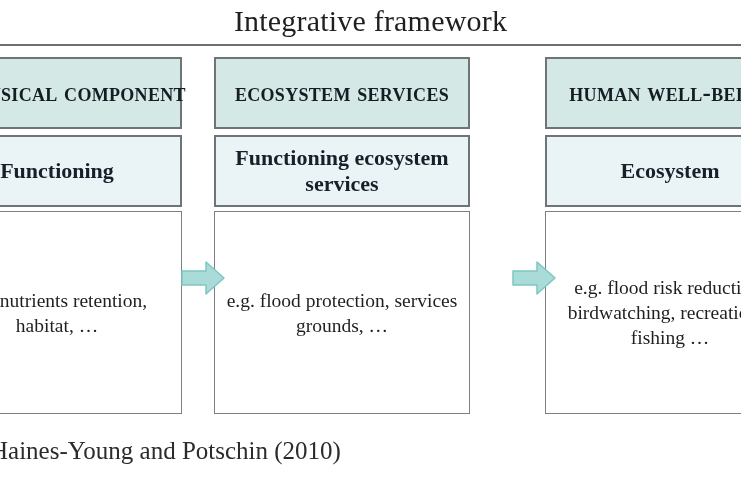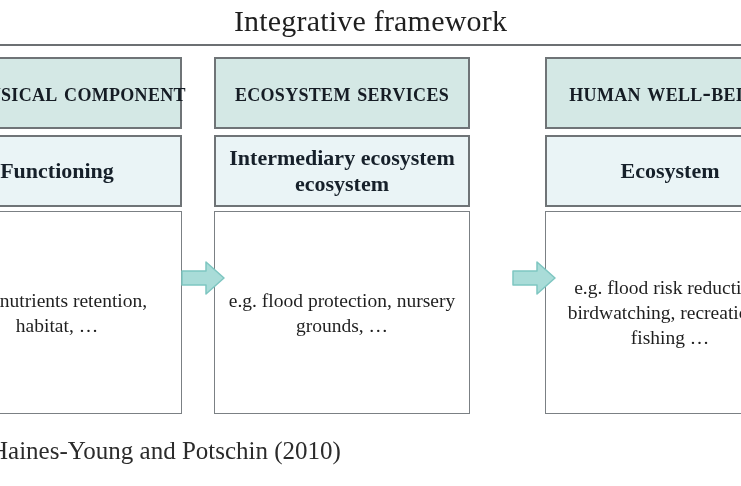--- a/index.html
+++ b/index.html
@@ -157,24 +157,24 @@
       <div class="box box-body">
         <span class="body-text">e.g. nutrients retention, habitat, …</span>
       </div>
     </div>
 
     <div class="col col-2">
       <div class="box box-head">
         <span class="head-text">Ecosystem Services</span>
       </div>
       <div class="box box-sub">
-        <span class="sub-text">Intermediary ecosystem ecosystem</span>
+        <span class="sub-text">Functioning ecosystem services</span>
       </div>
       <div class="box box-body">
-        <span class="body-text">e.g. flood protection, nursery grounds, …</span>
+        <span class="body-text">e.g. flood protection, services grounds, …</span>
       </div>
     </div>
 
     <div class="col col-3">
       <div class="box box-head">
         <span class="head-text">Human Well-being</span>
       </div>
       <div class="box box-sub">
         <span class="sub-text">Ecosystem</span>
       </div>

